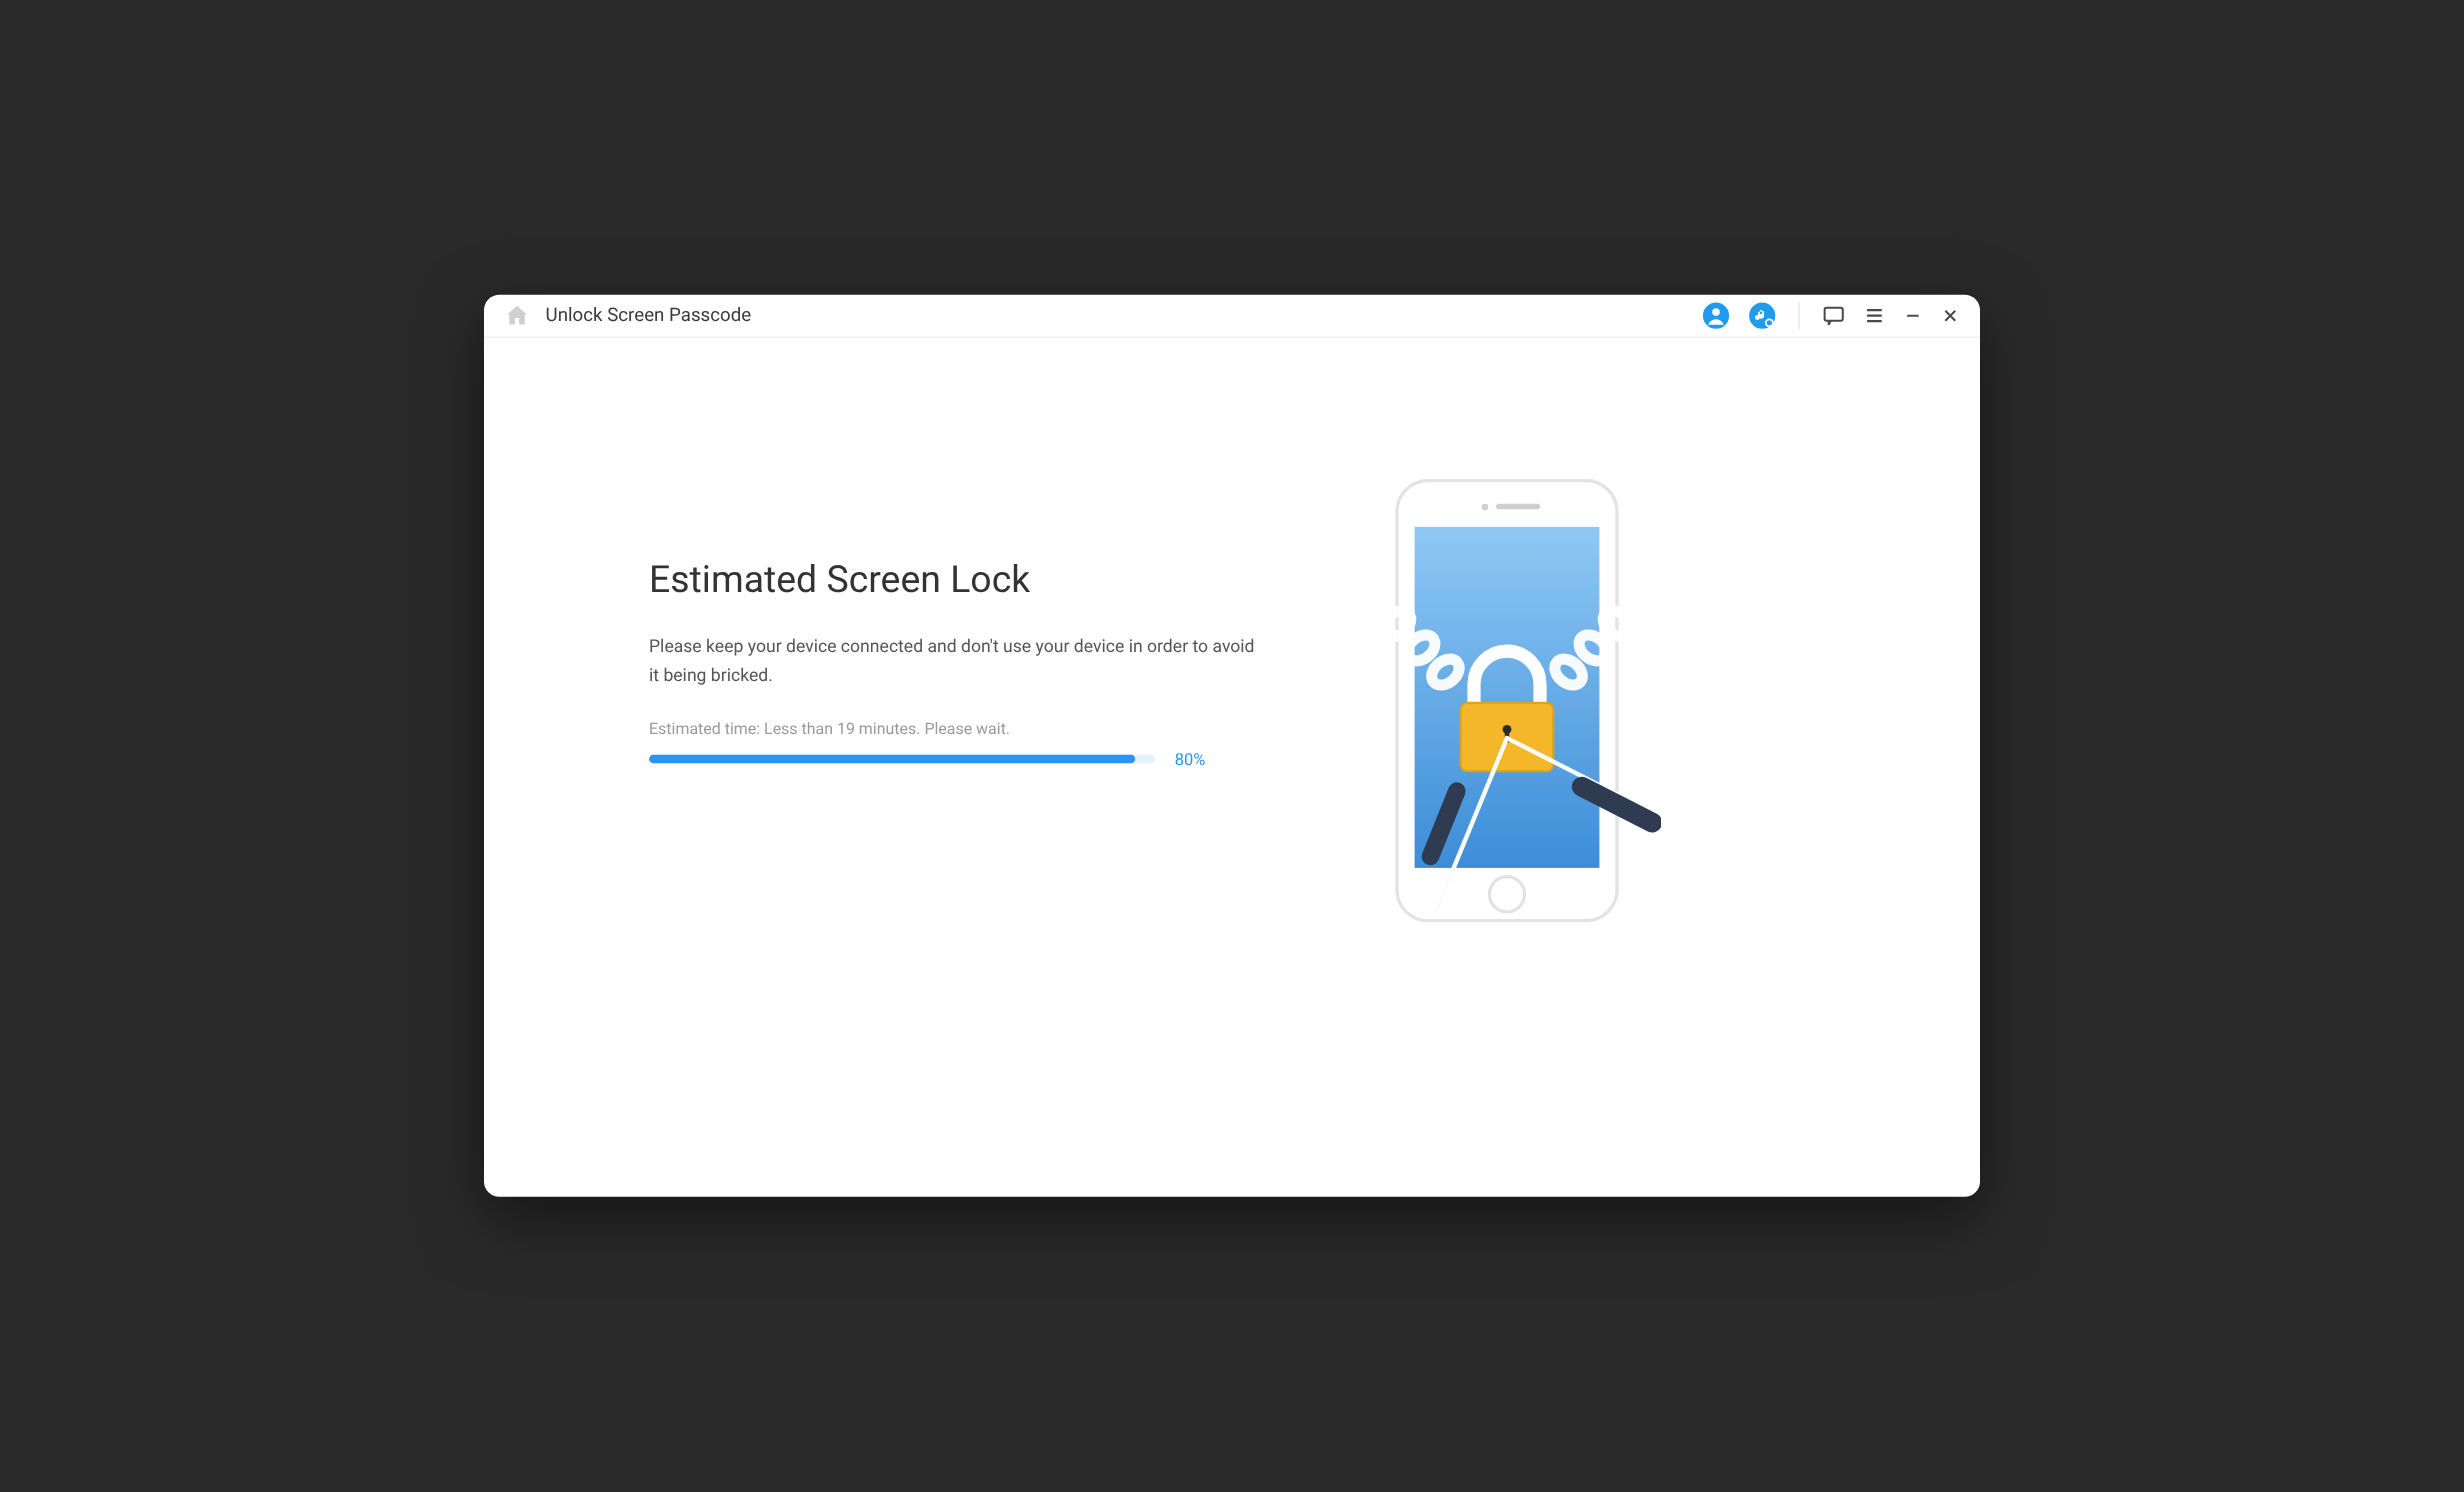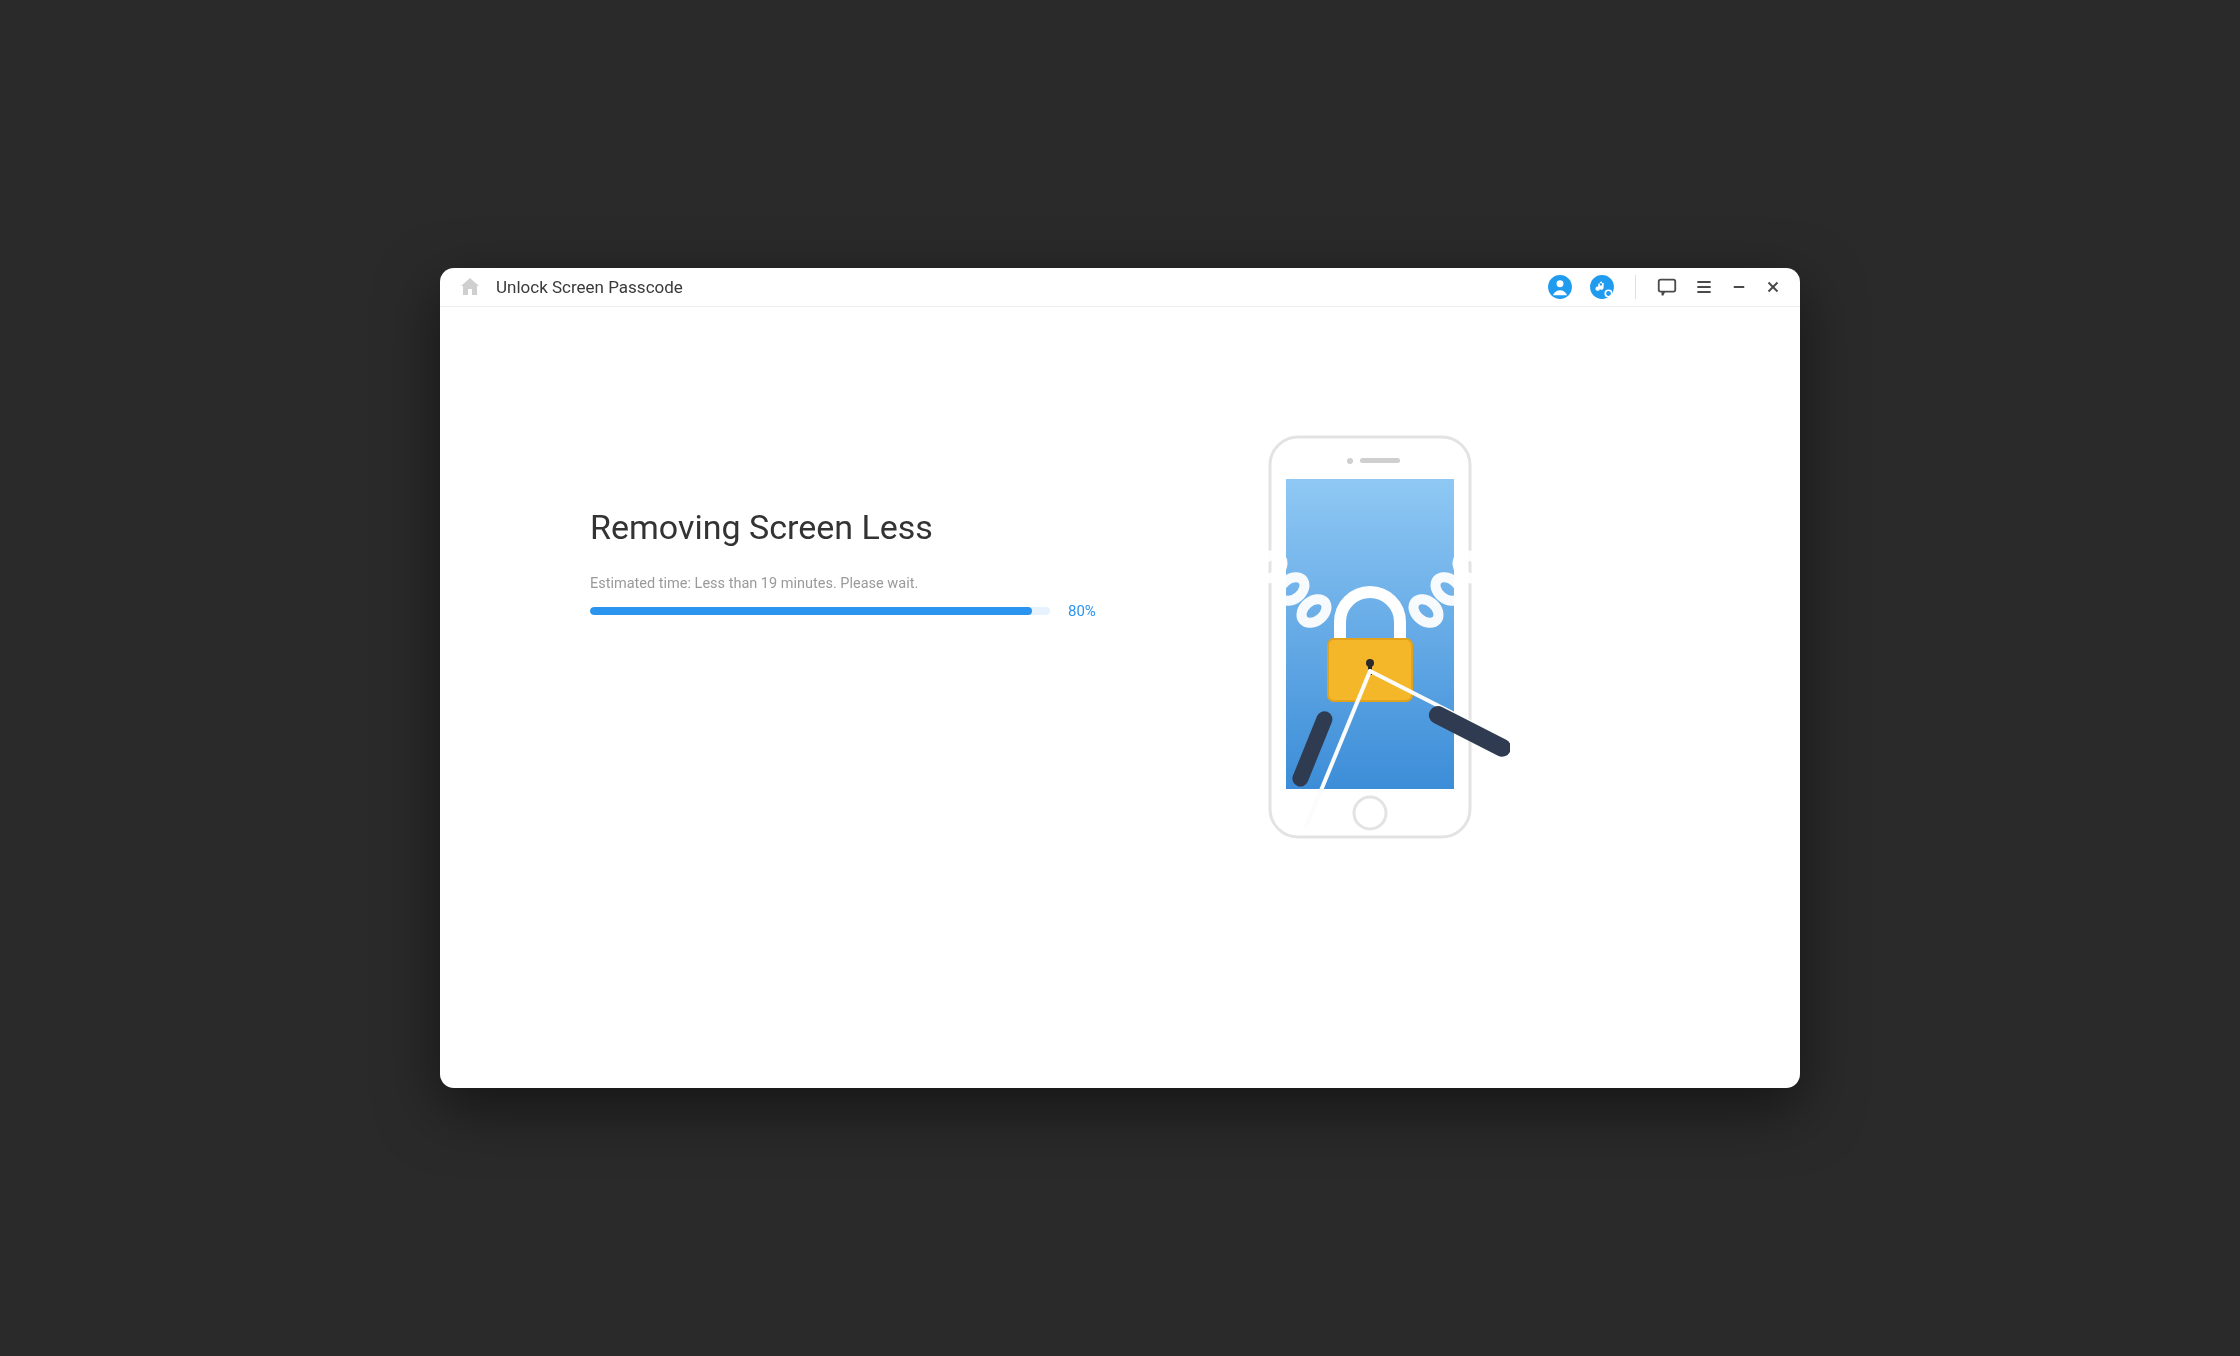--- a/index.html
+++ b/index.html
@@ -180,21 +180,22 @@
         <svg width="18" height="18" viewBox="0 0 24 24" fill="none" stroke="currentColor" stroke-width="2.5">
           <line x1="6" y1="6" x2="18" y2="18"></line>
           <line x1="18" y1="6" x2="6" y2="18"></line>
         </svg>
       </div>
     </div>
   </div>
 
   <div class="content">
     <div class="left-panel">
-      <h1 class="heading">Removing Screen Less</h1>
+      <h1 class="heading">Estimated Screen Lock</h1>
+      <p class="subtext">Please keep your device connected and don't use your device in order to avoid it being bricked.</p>
       <p class="estimate">Estimated time: Less than 19 minutes. Please wait.</p>
       <div class="progress-row">
         <div class="progress-track">
           <div class="progress-fill" style="width:96%"></div>
         </div>
         <span class="progress-pct">80%</span>
       </div>
     </div>
 
     <div class="right-panel">

